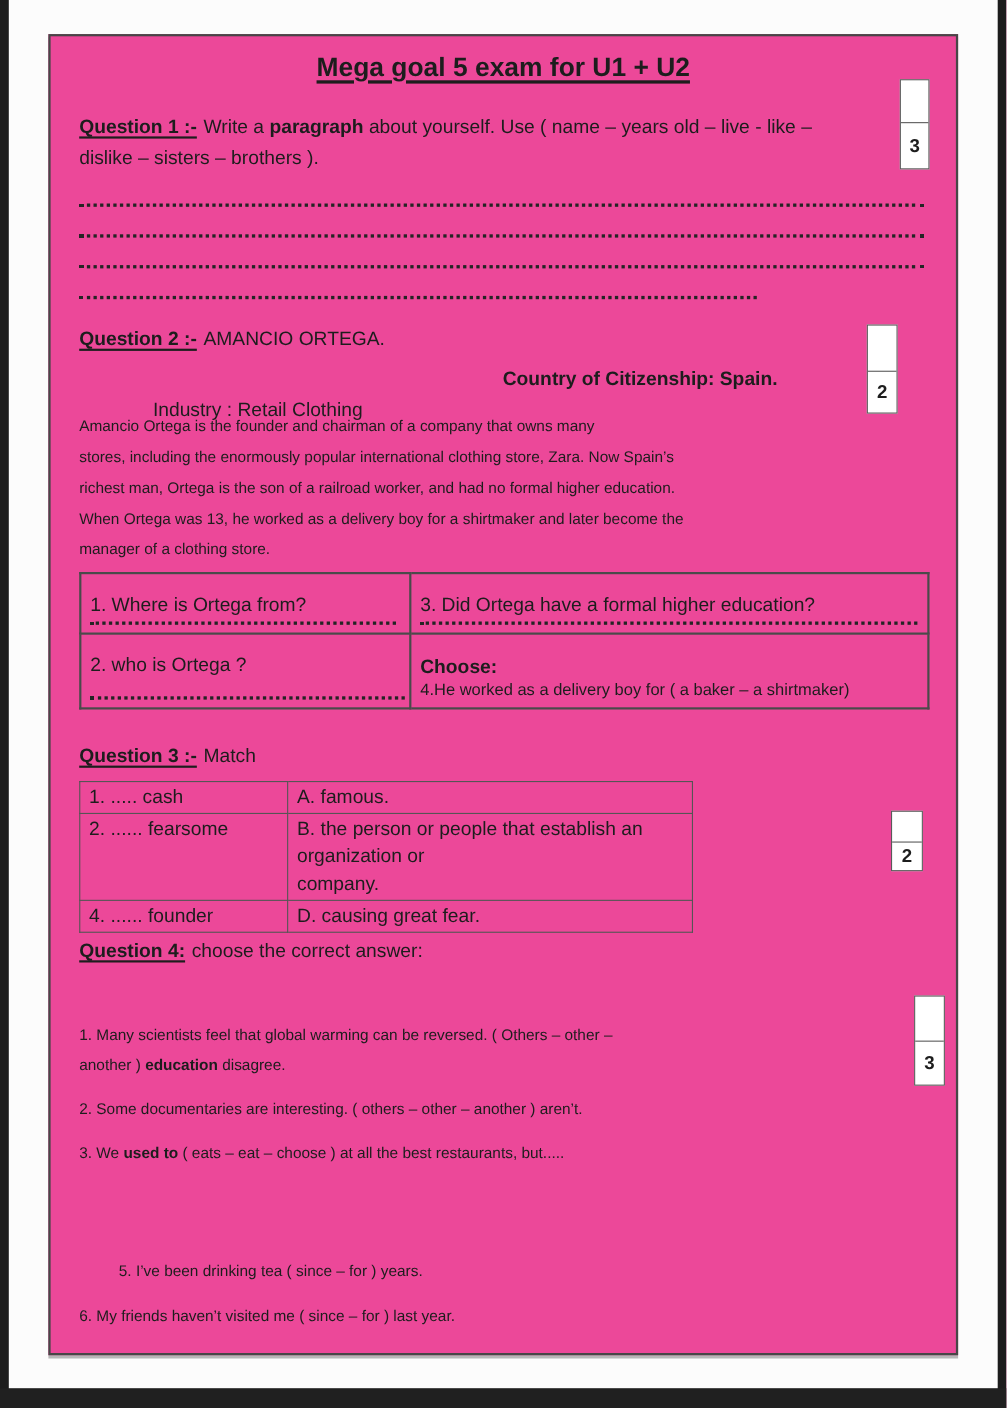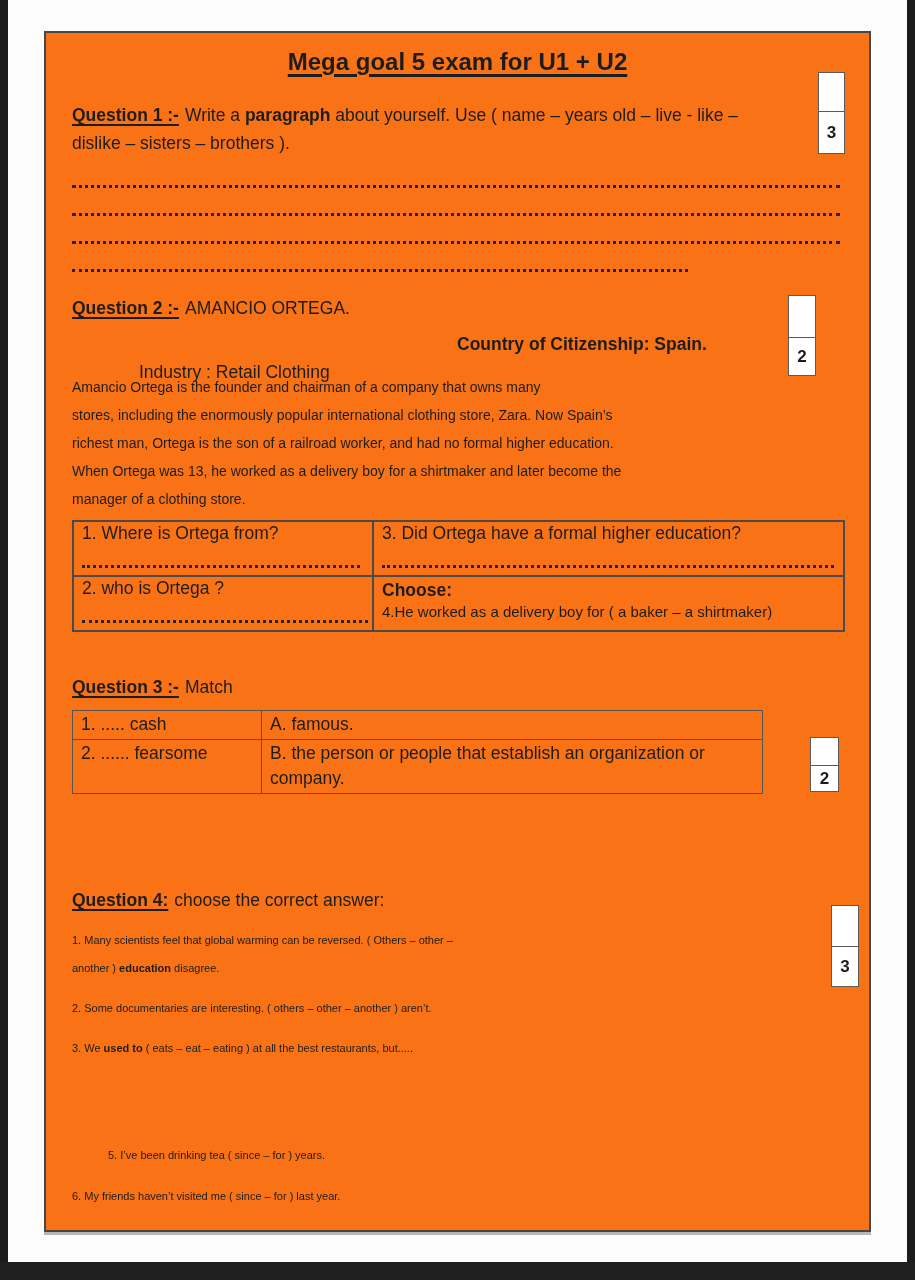--- a/index.html
+++ b/index.html
@@ -9,21 +9,21 @@
     background:#fdfdfd;color:#1d1d1d;
   }
   .screen{position:relative;width:915px;height:1280px;overflow:hidden;background:#fcfcfc;}
   .edge{position:absolute;background:#1c1c1c;}
   .edge-left{left:0;top:0;width:8px;height:1280px;}
   .edge-right{left:907px;top:0;width:8px;height:1280px;}
   .edge-bottom{left:0;top:1262px;width:915px;height:18px;background:#202020;}
 
   .frame{
     position:absolute;left:44px;top:31px;width:827px;height:1201px;
-    background:#f97316;border:2px solid #474747;box-sizing:border-box;
+    background:#ec4899;border:2px solid #474747;box-sizing:border-box;
     box-shadow:0 3px 0 rgba(100,100,100,.45);
   }
   .abs{position:absolute;}
   .pre{white-space:pre-wrap;}
   .b{font-weight:bold;}
   .u{text-decoration:underline;}
 
   .title{
     left:0;top:14px;width:100%;text-align:center;
     font-size:24px;font-weight:bold;line-height:30px;
@@ -36,34 +36,34 @@
 
   .dotline{border-top:3px dotted #242424;height:0;}
 
   .subline{left:0;top:301px;width:100%;font-size:17.5px;}
   .subline .ind{position:absolute;left:93px;top:0;margin-top:28px;}
   .subline .cit{position:absolute;left:411px;top:0;font-weight:bold;}
 
   .passage{left:26px;top:340px;width:785px;font-size:14px;line-height:28px;}
 
   table{border-collapse:collapse;table-layout:fixed;}
-  td{border:2px solid #4a4a4a;vertical-align:top;padding:1px 8px 5px 8px;font-size:17.5px;}
+  td{border:2px solid #4a4a4a;vertical-align:top;padding:17px 8px 5px 8px;font-size:17.5px;}
   .t1{left:26px;top:487px;width:773px;}
   .t1 td{height:55px;box-sizing:border-box;}
   .t1 .c1{width:300px;}
   .cellflex{display:flex;flex-direction:column;height:100%;box-sizing:border-box;}
   .cellflex .dotfill{margin-top:auto;border-top:3px dotted #242424;margin-bottom:2px;}
   .choose-label{font-weight:bold;font-size:17.5px;line-height:24px;}
   .choose-item{font-size:15px;line-height:20px;}
 
-  .t2{left:26px;top:677px;width:691px;}
+  .t2{left:26px;top:677px;width:558px;}
   .t2 td{border:1.8px solid #555;padding:1px 8px 2px 8px;line-height:25px;}
   .t2 .c1{width:172px;}
 
-  .q4item{left:26px;width:785px;font-size:11px;line-height:28px;}
+  .q4item{left:26px;width:785px;font-size:14px;line-height:28px;}
 
   .scorebox{
     position:absolute;box-sizing:border-box;background:#fff;
     border:1.5px solid #5a5a5a;display:flex;flex-direction:column;
   }
   .score-empty{border-bottom:1.5px solid #5a5a5a;}
   .score-val{flex:1;display:flex;align-items:center;justify-content:center;
     font-weight:bold;font-size:17px;}
 </style>
 </head>
@@ -135,29 +135,33 @@
       <tbody>
           <tr>
         <td class="c1">1. ..... cash</td>
         <td class="pre">A. famous.</td>
       </tr>
       <tr>
         <td class="c1">2. ...... fearsome</td>
         <td class="pre">B. the person or people that establish an organization or
 company.</td>
       </tr>
+      <tr>
+        <td class="c1">4. ...... founder</td>
+        <td class="pre">D. causing great fear.</td>
+      </tr>
     </tbody>
       </table>
 
-    <div class="abs q-head" style="top:853px;"><span class="qlabel">Question 4:</span><span class="gap">choose the correct answer:</span></div>
+    <div class="abs q-head" style="top:817px;"><span class="qlabel">Question 4:</span><span class="gap">choose the correct answer:</span></div>
 
     <div class="abs q4item pre" style="top:893px;"><span>1. Many scientists feel that global warming can be reversed. ( Others – other –
 another ) </span><span class="b">education</span><span> disagree.</span></div>
     <div class="abs q4item pre" style="top:961px;"><span>2. Some documentaries are interesting. ( others – other – another ) aren’t.</span></div>
-    <div class="abs q4item pre" style="top:1001px;"><span>3. We </span><span class="b">used to</span><span> ( eats – eat – eating ) at all the best restaurants, but.....</span></div>
+    <div class="abs q4item pre" style="top:1001px;"><span>3. We </span><span class="b">used to</span><span> ( eats – eat – choose ) at all the best restaurants, but.....</span></div>
     <div class="abs q4item pre" style="top:1108px;margin-left:36px;"><span>5. I’ve been drinking tea ( since – for ) years.</span></div>
     <div class="abs q4item pre" style="top:1149px;"><span>6. My friends haven’t visited me ( since – for ) last year.</span></div>
 
     <div class="scorebox" style="left:772px;top:39px;width:27px;height:82px;">
       <div class="score-empty" style="height:38px;"></div>
       <div class="score-val">3</div>
     </div>
 
     <div class="scorebox" style="left:742px;top:262px;width:28px;height:81px;">
       <div class="score-empty" style="height:41px;"></div>

